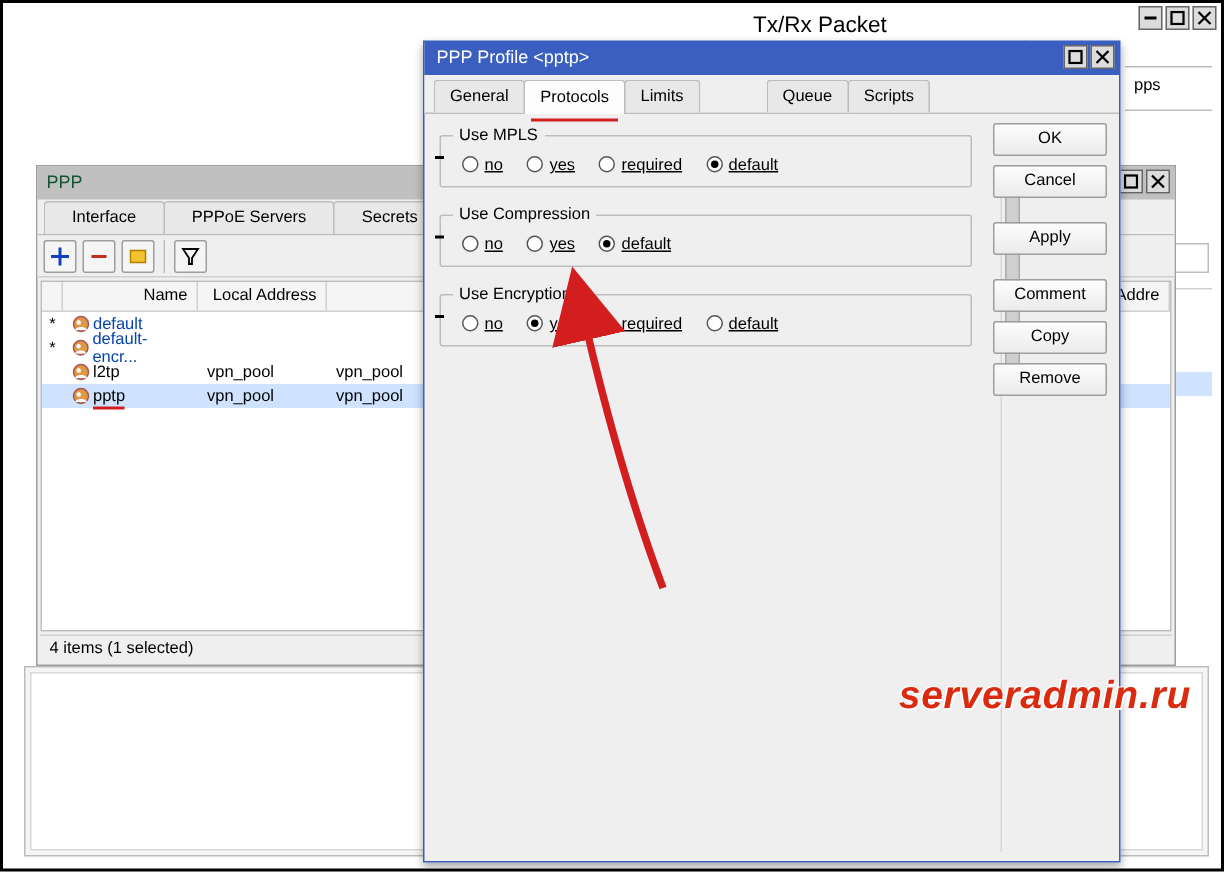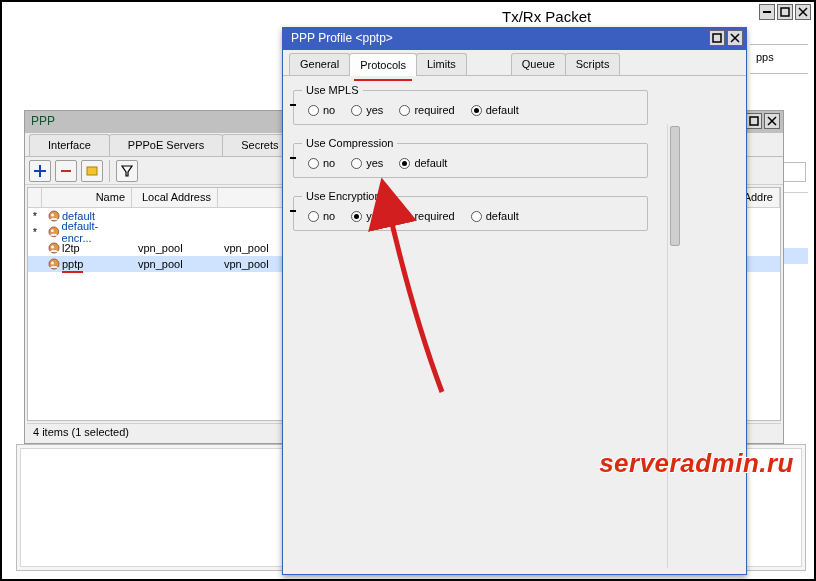--- a/index.html
+++ b/index.html
@@ -73,21 +73,21 @@
 
   .dlg-body { position:relative; flex:1; }
   .dlg-form { position:absolute; left:10px; right:90px; top:8px; bottom:8px; }
   .dlg-sidebar { position:absolute; right:8px; top:6px; width:76px; display:flex; flex-direction:column; gap:6px;}
   .btn { height:22px; border:1px solid #9e9e9e; background:linear-gradient(#fdfdfd,#ebebeb); border-radius:2px; cursor:pointer; text-align:center; padding:3px 4px;}
 
   fieldset.group { border:1px solid #bdbdbd; border-radius:2px; margin:0 8px 12px 0; padding:8px 8px 8px 8px; position:relative;}
   fieldset.group legend { padding:0 4px; color:#000;}
   fieldset.group .dash{ position:absolute; left:-4px; top:8px; width:6px; height:2px; background:#000;}
   .radios { display:flex; gap:16px; align-items:center; padding-left:6px;}
-  .rad { display:flex; align-items:center; gap:4px; cursor:pointer;}
+  .rad { display:flex; gap:4px; cursor:pointer;text-decoration:underline;}
   .rad .dot { width:11px; height:11px; border:1px solid #555; border-radius:50%; display:inline-flex; align-items:center; justify-content:center; background:#fff;}
   .rad.checked .dot::after{ content:""; width:5px; height:5px; border-radius:50%; background:#000;}
 
   .dlg-scroll { position:absolute; right:78px; top:48px; bottom:6px; width:0;}
   .dlg-scroll::before { content:""; position:absolute; right:-14px; top:0; bottom:0; width:14px; background:#efefef; border-left:1px solid #d7d7d7;}
   .dlg-scroll .thumb { position:absolute; right:-12px; top:2px; width:10px; height:120px; background:#cfcfcf; border:1px solid #aaa; border-radius:2px;}
 
   
   .arrow { position:absolute; left:330px; top:170px; width:140px; height:230px; pointer-events:none;}
   .arrow svg{ width:100%; height:100%; overflow:visible;}
@@ -331,20 +331,28 @@
             <span class="rad">
               <span class="dot"></span>
               <span>default</span>
             </span>
           </div>
         </fieldset>
       </div>
     <div class="dlg-scroll">
         <div class="thumb"></div>
       </div>
+    <div class="dlg-sidebar" id="dlgSide">
+        <div class="btn">OK</div>
+        <div class="btn">Cancel</div>
+        <div class="btn" style="margin-top: 10px;">Apply</div>
+        <div class="btn" style="margin-top: 10px;">Comment</div>
+        <div class="btn">Copy</div>
+        <div class="btn">Remove</div>
+      </div>
   </div>
 </div>
 
 <div class="arrow">
   <svg viewBox="0 0 140 230">
     <defs>
       <marker id="ah" markerWidth="14" markerHeight="14" refX="5" refY="5" orient="auto">
         <path d="M0 0 L10 5 L0 10 z" fill="#d21e1e"></path>
       </marker>
     </defs>

